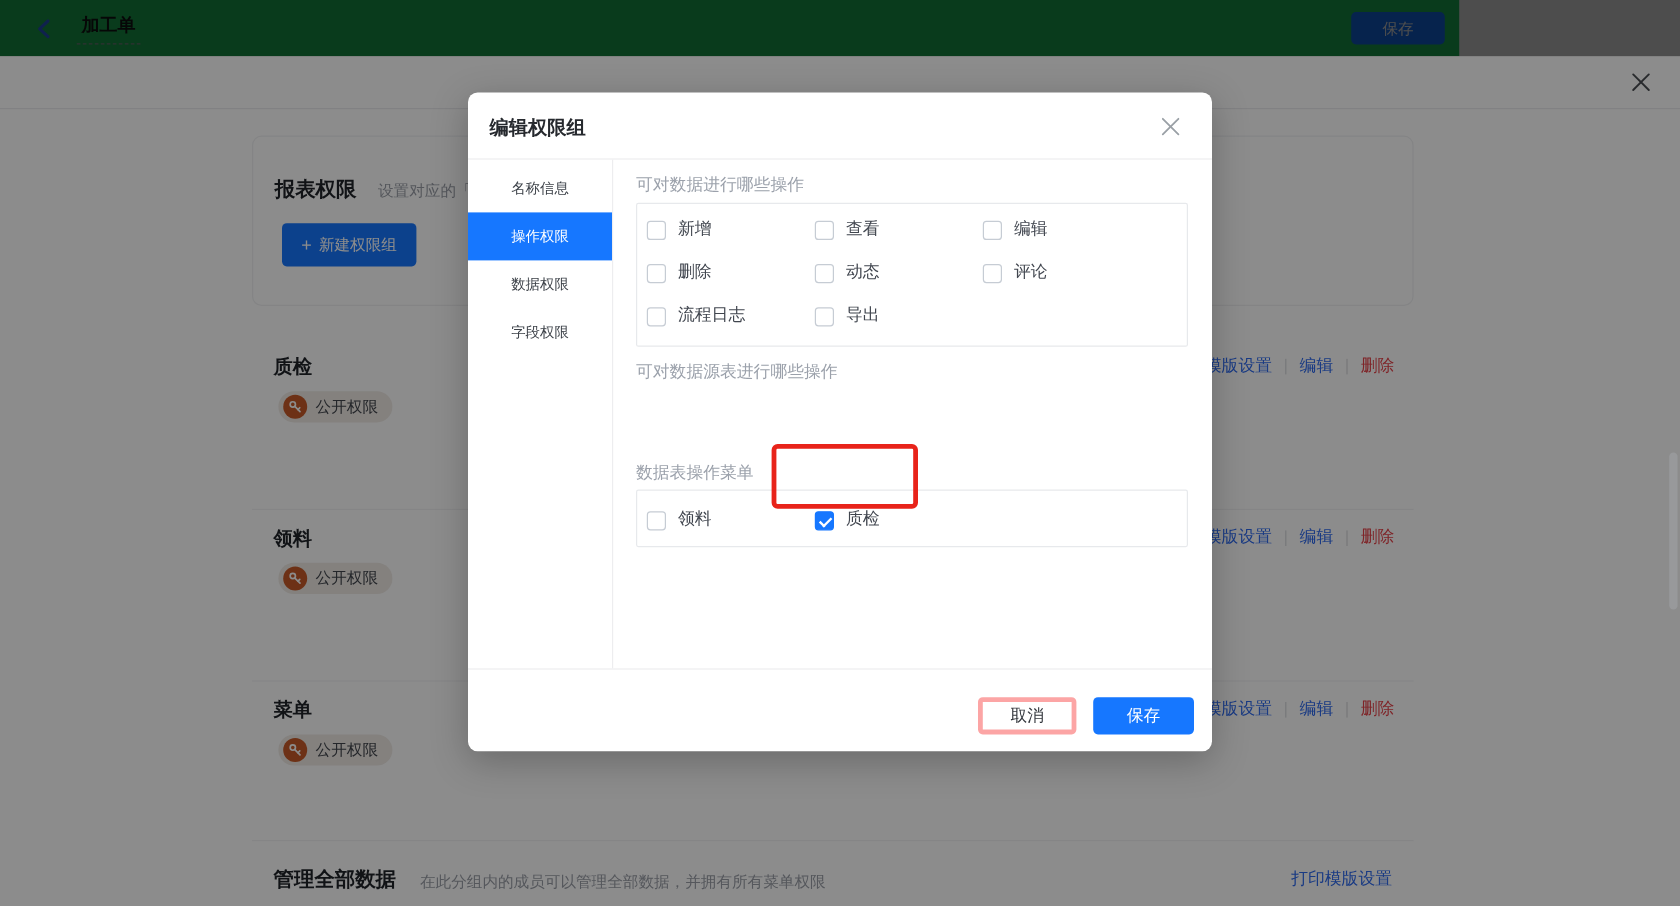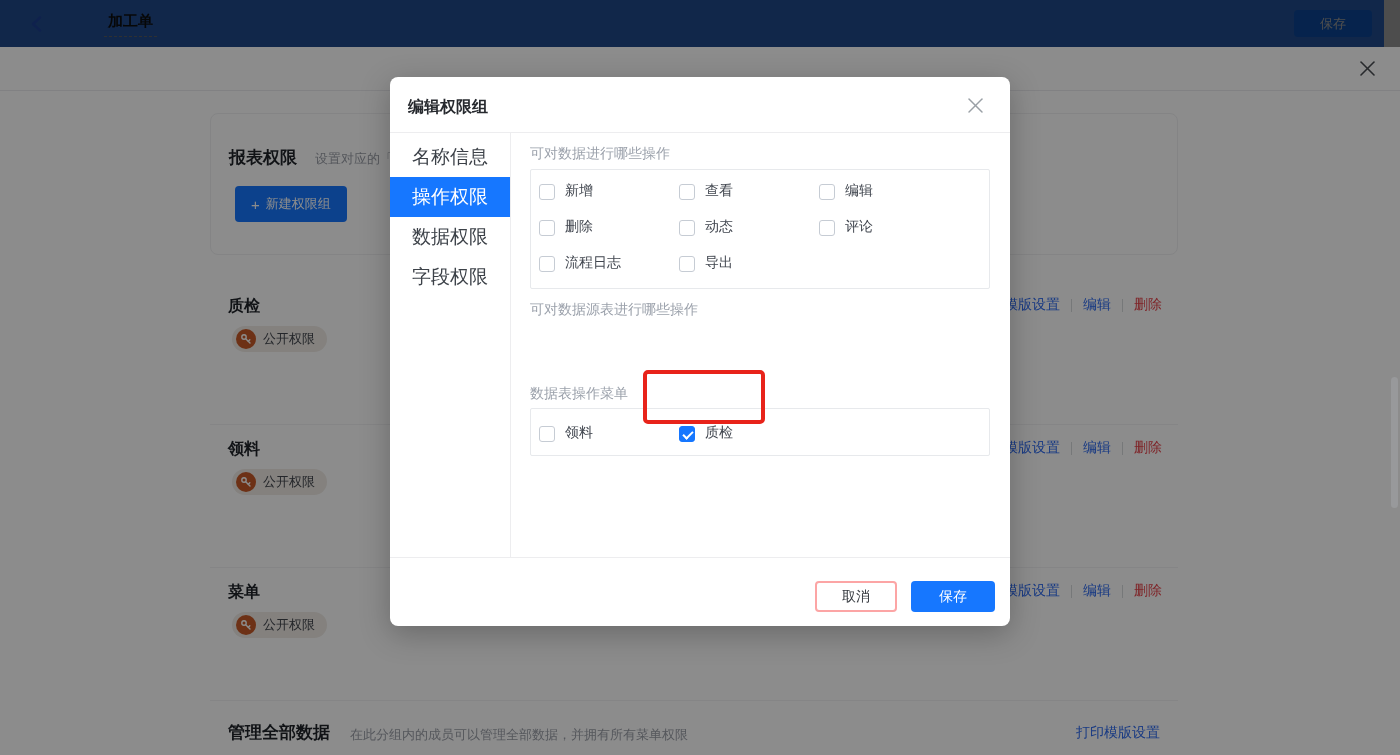--- a/index.html
+++ b/index.html
@@ -1,21 +1,21 @@
 <!DOCTYPE html>
 <html><head>
 <meta charset="utf-8">
 <style>
   * { margin:0; padding:0; box-sizing:border-box; }
   html,body { width:1400px; height:755px; overflow:hidden; }
   body { font-family:"Liberation Sans","DejaVu Sans",sans-serif; background:#fff; position:relative; }
 
   
-  .topbar { position:absolute; left:0; top:0; width:1384px; height:47px; background:#3b82f6; z-index:1;
-            display:flex; align-items:center;gap:40px; }
+  .topbar { position:absolute; left:0; top:0; width:1216px; height:47px; background:#22c55e; z-index:1;
+            display:flex; align-items:center; }
   .back-btn { width:18px; height:18px; margin-left:28px; cursor:pointer; }
   .topbar-title { margin-left:18px; font-size:15px; font-weight:bold; color:#17181a;
                   padding:2px 4px 5px 4px; border-bottom:1px dashed #9aa0a6; }
   .topbar-save { position:absolute; right:12px; top:10px; width:78px; height:27px; background:#1677ff;
                  color:#fff; font-size:13px; border:none; border-radius:4px; cursor:pointer; }
 
   
   .backdrop1 { position:absolute; inset:0; background:rgba(0,0,0,0.45); z-index:2; }
   .backdrop2 { position:absolute; inset:0; background:rgba(0,0,0,0.45); z-index:4; }
 
@@ -57,36 +57,36 @@
   .modal { position:absolute; left:390px; top:45px; width:620px; height:549px; background:#fff;
            border-radius:8px; z-index:5; box-shadow:0 8px 30px rgba(0,0,0,0.25);margin-top:32px; }
   .modal-title { position:absolute; left:18px; top:20px; font-size:16px; font-weight:bold; color:#26292e; }
   .modal-close { position:absolute; right:26px; top:20px; width:17px; height:17px; cursor:pointer; }
   .modal-hdiv { position:absolute; left:0; top:55px; width:100%; height:1px; background:#ededef; }
   .modal-vdiv { position:absolute; left:120px; top:56px; width:1px; height:424px; background:#ededef; }
   .modal-fdiv { position:absolute; left:0; top:480px; width:100%; height:1px; background:#ededef; }
 
   .tabs { position:absolute; left:0; top:60px; width:120px; }
   .tab { width:120px; height:40px; display:flex; align-items:center; justify-content:center;
-         font-size:19px; color:#3c4148; cursor:pointer; }
+         font-size:12px; color:#3c4148; cursor:pointer; }
   .tab.active { background:#1677ff; color:#fff; }
 
   .modal-body { position:absolute; left:140px; top:56px; width:460px; height:424px; }
   .sec-title { position:absolute; left:0; font-size:14px; color:#9ba1ab; }
   .sec-box { position:absolute; left:0; width:460px; border:1px solid #e7e9ec; border-radius:2px; background:#fff; }
   .cb-item { position:absolute; display:flex; align-items:flex-end; gap:10px; cursor:pointer; }
   .cb { width:16px; height:16px; border:1px solid #c6ccd4; border-radius:3px; background:#fff; flex:0 0 auto; }
   .cb.checked { background:#1677ff; border-color:#1677ff; position:relative; }
   .cb.checked::after { content:""; position:absolute; left:3px; top:3.5px; width:8px; height:4px;
                        border-left:2px solid #fff; border-bottom:2px solid #fff; transform:rotate(-45deg); }
   .cb-label { font-size:14px; color:#41464f; }
 
   .modal-footer { position:absolute; left:0; top:481px; width:620px; height:68px; }
   .btn-cancel { position:absolute; left:425px; top:23px; width:82px; height:31px; background:#fff;
-                border:2px solid #fca5a5; border-radius:4px; font-size:14px; color:#33373d; cursor:pointer; }
+                border:4px solid #fca5a5; border-radius:4px; font-size:14px; color:#33373d; cursor:pointer; }
   .btn-save { position:absolute; left:521px; top:23px; width:84px; height:31px; background:#1677ff;
               border:none; border-radius:4px; font-size:14px; color:#fff; cursor:pointer; }
 
   
   .annotation { position:absolute; left:643px; top:370px; width:122px; height:54px;
                 border:4px solid #e8231a; border-radius:5px; z-index:6; pointer-events:none; }
   .scroll-thumb { position:absolute; right:2px; top:377px; width:7px; height:131px; background:#98999b;
                   border-radius:4px; z-index:7; }
 </style>
 </head>

